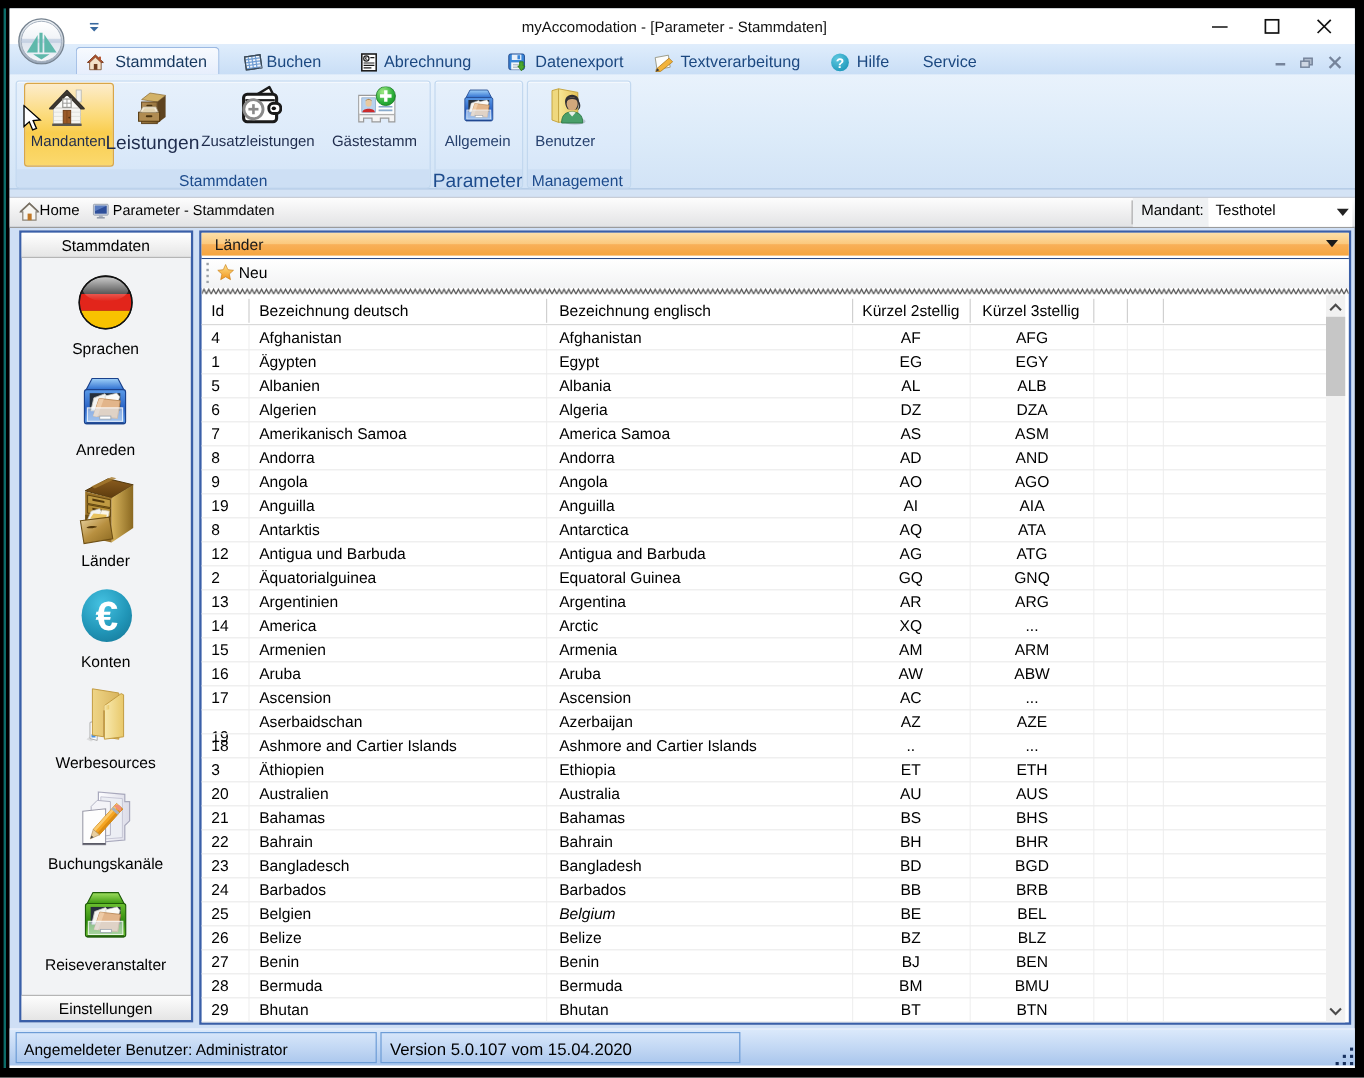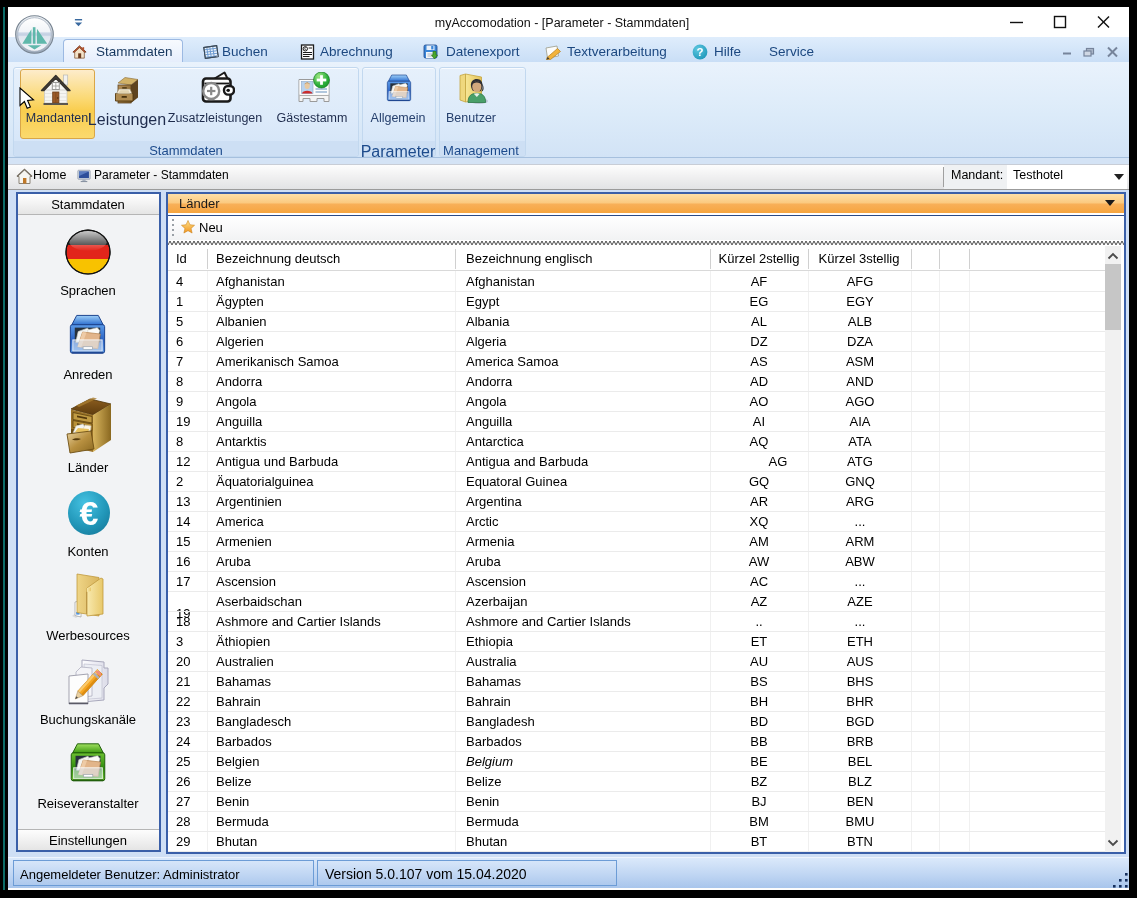--- a/index.html
+++ b/index.html
@@ -513,21 +513,21 @@
 <div class="abs" style="left:168px;top:431px;width:937px;height:1px;background:#ebebeb;"></div>
 <div class="t" style="left:176px;top:435px;">8</div>
 <div class="t" style="left:216px;top:435px;">Antarktis</div>
 <div class="t" style="left:466px;top:435px;text-align:right;">Antarctica</div>
 <div class="t ctr" style="left:759px;top:435px;">AQ</div>
 <div class="t ctr" style="left:860px;top:435px;">ATA</div>
 <div class="abs" style="left:168px;top:451px;width:937px;height:1px;background:#ebebeb;"></div>
 <div class="t" style="left:176px;top:455px;">12</div>
 <div class="t" style="left:216px;top:455px;">Antigua und Barbuda</div>
 <div class="t" style="left:466px;top:455px;">Antigua and Barbuda</div>
-<div class="t ctr" style="left:759px;top:455px;margin-left:19px;">AG</div>
+<div class="t ctr" style="left:759px;top:455px;">AG</div>
 <div class="t ctr" style="left:860px;top:455px;">ATG</div>
 <div class="abs" style="left:168px;top:471px;width:937px;height:1px;background:#ebebeb;"></div>
 <div class="t" style="left:176px;top:475px;">2</div>
 <div class="t" style="left:216px;top:475px;">Äquatorialguinea</div>
 <div class="t" style="left:466px;top:475px;">Equatoral Guinea</div>
 <div class="t ctr" style="left:759px;top:475px;">GQ</div>
 <div class="t ctr" style="left:860px;top:475px;">GNQ</div>
 <div class="abs" style="left:168px;top:491px;width:937px;height:1px;background:#ebebeb;"></div>
 <div class="t" style="left:176px;top:495px;">13</div>
 <div class="t" style="left:216px;top:495px;">Argentinien</div>

